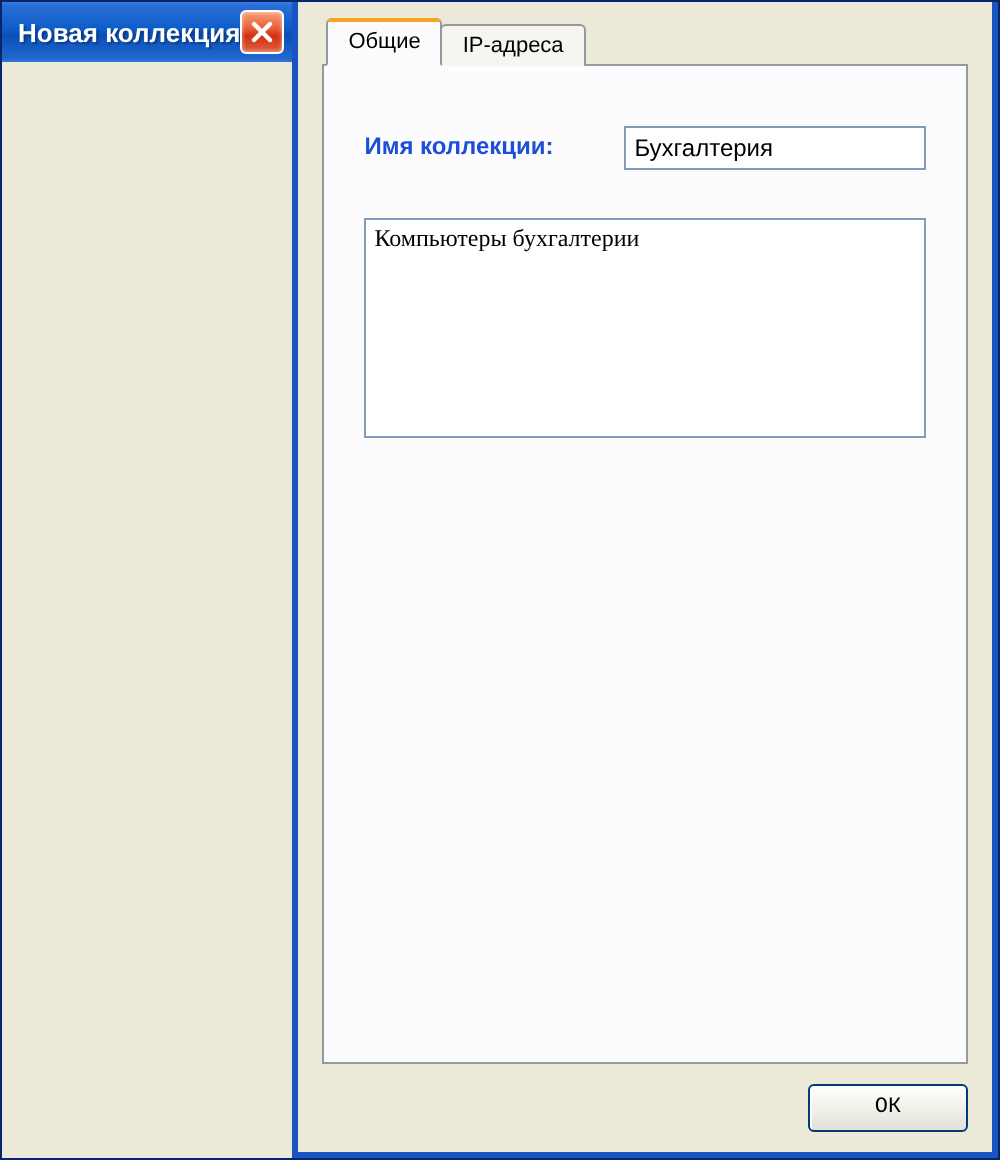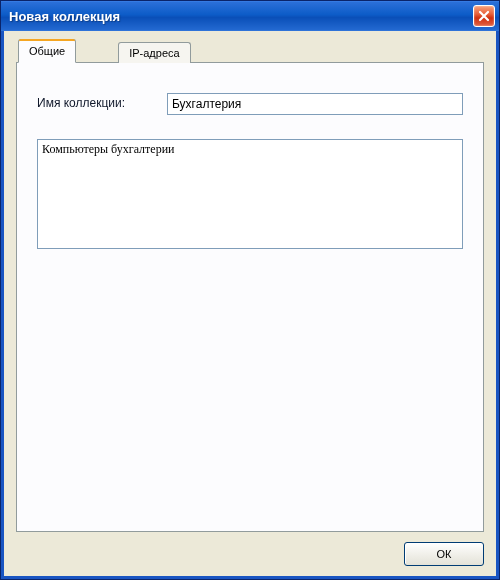--- a/index.html
+++ b/index.html
@@ -12,21 +12,21 @@
     font-size: 11px;
     background: #ece9d8;
     overflow: hidden;
   }
   .window {
     width: 500px;
     height: 580px;
     border: 1px solid #0a246a;
     background: #ece9d8;
     display: flex;
-    flex-direction: column;
+    flex-direction: row;
   }
   .titlebar {
     height: 30px;
     background: linear-gradient(to bottom, #3a80e8 0%, #2a6fd8 5%, #0d5cc8 45%, #0a4fb8 55%, #2268d0 95%, #3478dc 100%);
     display: flex;
     align-items: center;
     justify-content: space-between;
     padding: 0 4px 0 8px;
     color: #fff;
   }
@@ -57,21 +57,20 @@
     border-top: none;
     background: #ece9d8;
   }
   .tabstrip {
     display: flex;
     align-items: flex-end;
     position: relative;
     z-index: 2;
     margin-bottom: -1px;
     padding-left: 2px;
-    gap: 43px;
   }
   .tab {
     padding: 4px 10px 4px 10px;
     border: 1px solid #919b9c;
     border-bottom: none;
     background: #f6f5f0;
     border-top-left-radius: 3px;
     border-top-right-radius: 3px;
     margin-right: -1px;
     cursor: pointer;
@@ -104,21 +103,22 @@
   }
   .form-row {
     display: flex;
     align-items: flex-start;
     margin-bottom: 24px;
   }
   .form-label {
     width: 130px;
     padding-top: 3px;
     font-size: 12px;
-    color: #0f172a;
+    color: #1d4ed8;
+    font-weight: bold;
   }
   .form-input {
     flex: 1;
   }
   input[type="text"].xp {
     width: 100%;
     height: 22px;
     border: 1px solid #7f9db9;
     padding: 2px 4px;
     font-family: Tahoma, Arial, sans-serif;
@@ -140,21 +140,21 @@
     justify-content: flex-end;
     gap: 8px;
     padding-top: 10px;
   }
   button.xp {
     min-width: 80px;
     height: 24px;
     border: 1px solid #003c74;
     border-radius: 3px;
     background: linear-gradient(to bottom, #ffffff 0%, #f1f0ea 50%, #e3e2d8 100%);
-    font-family: Liberation Sans, sans-serif;
+    font-family: Liberation Mono, monospace;
     font-size: 11px;
     cursor: pointer;
     box-shadow: inset 1px 1px 0 #fff;
   }
 </style>
 </head>
 <body>
 
 <div class="window">
 

